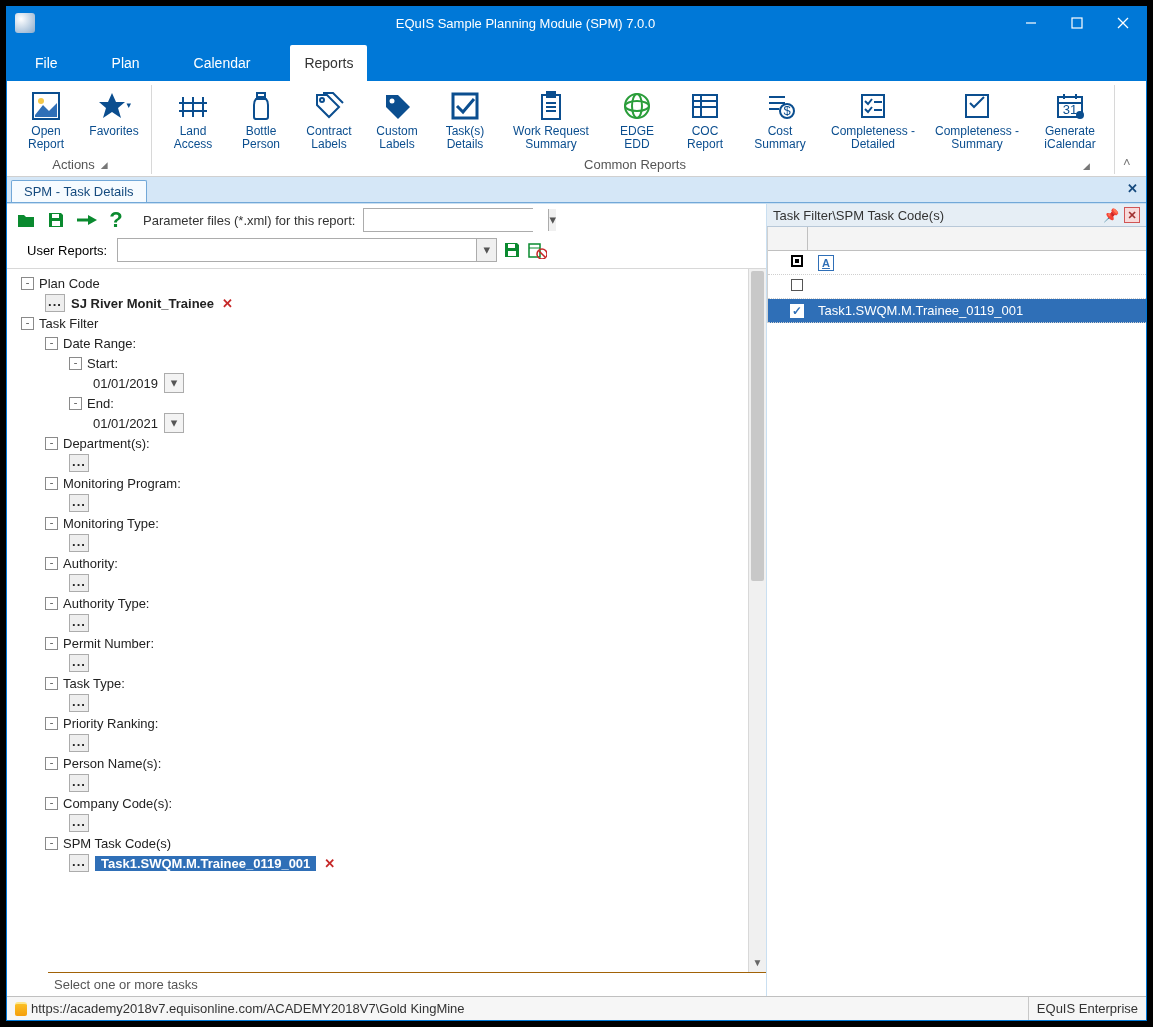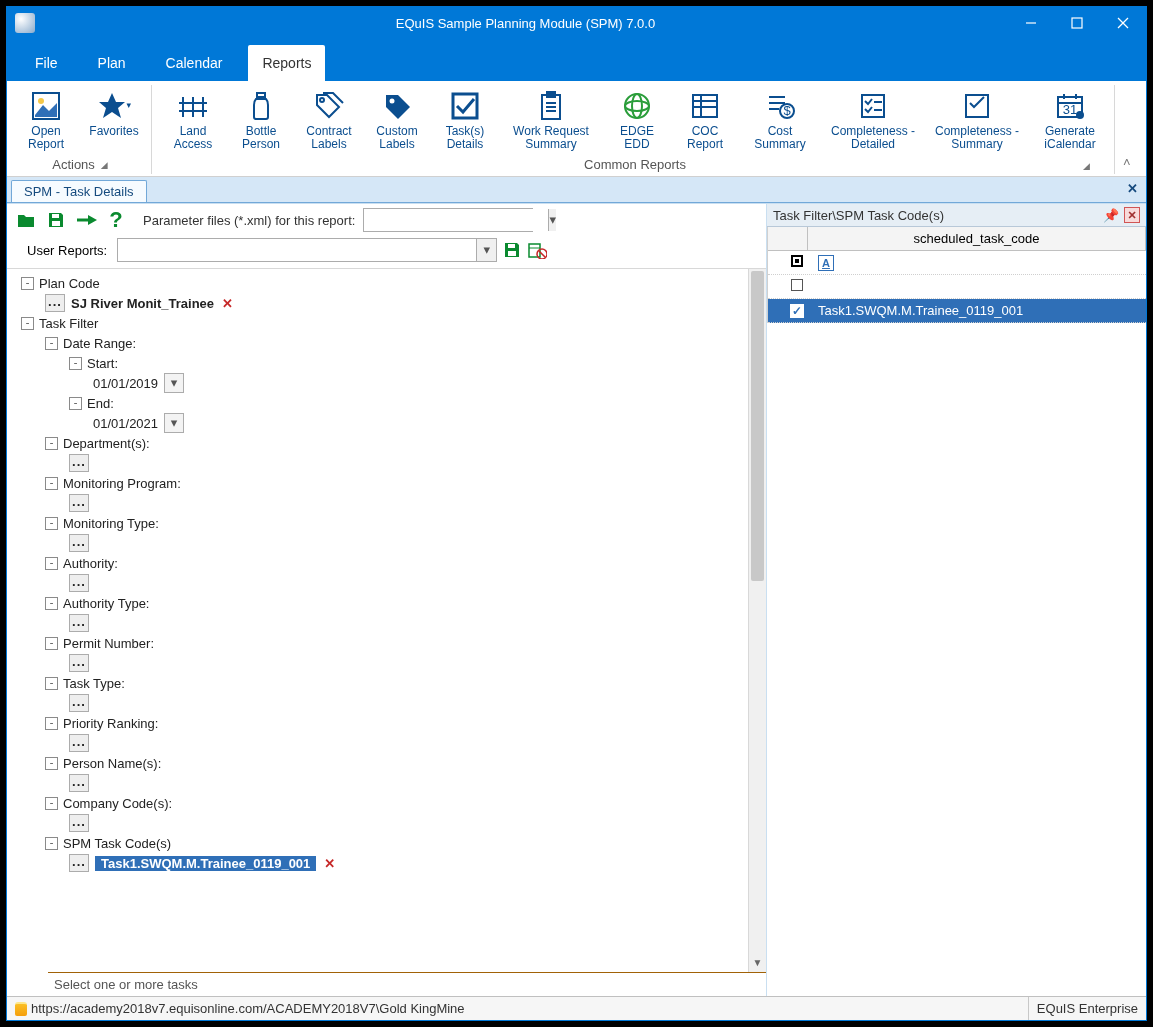--- a/index.html
+++ b/index.html
@@ -4,21 +4,21 @@
 <style>
 * { box-sizing: border-box; margin: 0; padding: 0; font-family: "Segoe UI", Tahoma, sans-serif; font-size: 13px; }
 body { background: #000; padding: 6px; }
 .window { width: 1141px; height: 1015px; background: #fff; border: 1px solid #0078d7; display: flex; flex-direction: column; }
 .titlebar { height: 32px; background: #0078d7; color: #fff; display: flex; align-items: center; }
 .titlebar .appicon { width: 20px; height: 20px; margin: 0 8px; background: radial-gradient(circle at 30% 30%, #fff, #8ac); border-radius: 3px; }
 .titlebar .title { flex: 1; text-align: center; font-size: 13px; }
 .titlebar .winbtns { display: flex; }
 .titlebar .winbtn { width: 46px; height: 32px; display: flex; align-items: center; justify-content: center; font-size: 14px; color: #fff; }
 .titlebar .winbtn svg { stroke: #fff; fill: none; stroke-width: 1.2; }
-.menubar { height: 42px; background: #0078d7; display: flex; align-items: flex-end; padding: 0 14px; gap: 12px; }
+.menubar { height: 42px; background: #0078d7; display: flex; align-items: flex-end; padding: 0 14px; gap: 26px; }
 .menuitem { color: #fff; padding: 10px 14px 10px 14px; cursor: pointer; font-size: 14px; }
 .menuitem.active { background: #fff; color: #333; border-radius: 2px 2px 0 0; }
 .ribbon { background: #fff; border-bottom: 1px solid #d0d0d0; display: flex; padding: 4px 6px 2px 6px; gap: 8px; }
 .ribgroup { border-right: 1px solid #d8d8d8; padding: 2px 8px 0 4px; display: flex; flex-direction: column; align-items: center; position: relative; }
 .ribgroup:last-child { border-right: none; flex:1; }
 .ribrow { display: flex; gap: 10px; align-items: flex-start; }
 .ribbtn { display: flex; flex-direction: column; align-items: center; width: 58px; text-align: center; line-height: 1.1; color: #0b4e8f; cursor: pointer; padding: 2px; }
 .ribbtn.wide { width: 94px; }
 .ribbtn.med { width: 72px; }
 .ribbtn .ico { width: 34px; height: 34px; margin-bottom: 2px; display:flex; align-items:center; justify-content:center; }
@@ -468,21 +468,20 @@
 
     <div class="rightpane">
       <div class="rp-header">
         <span class="title">Task Filter\SPM Task Code(s)</span>
         <span class="pin">📌</span>
         <span class="closebox">✕</span>
       </div>
       <div class="grid">
         <div class="ghead">
           <div class="col1"></div>
-          <div class="col2">scheduled_task_code</div>
         </div>
         <div class="grow filter">
           <div class="c1"></div>
             <div class="c2"><span class="chk"></span></div>
           <div class="c3"><span class="af">A</span></div>
         </div>
         <div class="grow blank">
           <div class="c1"></div>
             <div class="c2"><span class="chk"></span></div>
             <div class="c3"></div>

